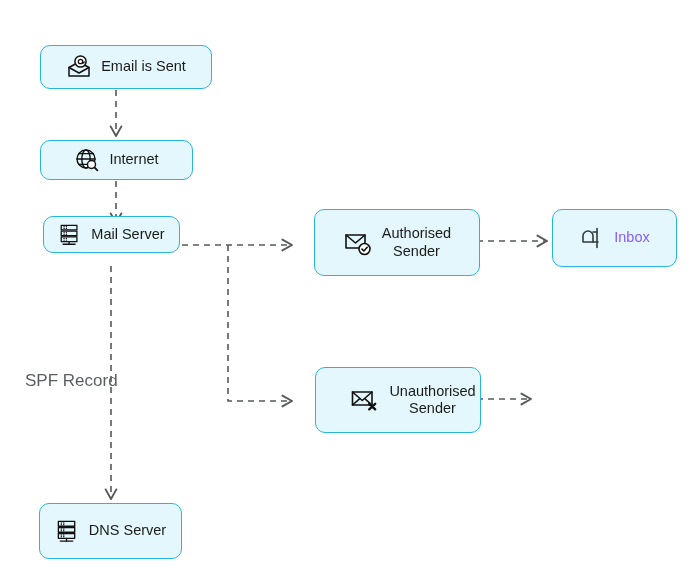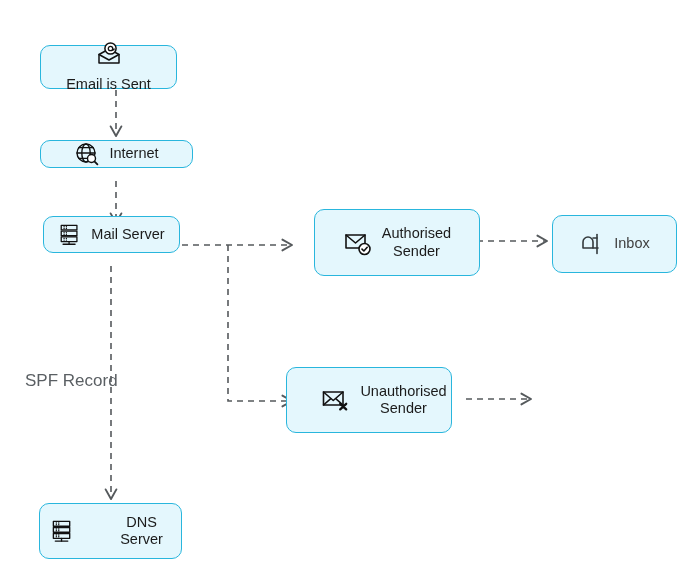--- a/index.html
+++ b/index.html
@@ -49,29 +49,29 @@
     flex: 0 0 auto;
     display: flex;
     align-items: center;
     justify-content: center;
   }
   .node .node-label {
     white-space: pre-line;
     text-align: center;
   }
   .node.two-line .node-label { text-align: center; }
-  .node.grayish { color: #404040; margin-top: 6px; }
+  .node.grayish { color: #8b5cf6; }
 
   
-  #node-email-is-sent { left: 40px;  top: 45px;  width: 137px; height: 44px; flex-direction: column; }
-  #node-internet      { left: 40px;  top: 140px; width: 153px; height: 28px; }
+  #node-email-is-sent { left: 40px;  top: 45px;  width: 172px; height: 44px; }
+  #node-internet      { left: 40px;  top: 140px; width: 153px; height: 40px; }
   #node-mail-server   { left: 43px;  top: 216px; width: 137px; height: 37px; }
-  #node-dns-server    { left: 39px;  top: 503px; width: 143px; height: 56px; gap: 37px; }
+  #node-dns-server    { left: 39px;  top: 503px; width: 143px; height: 56px; }
   #node-authorised    { left: 297px; top: 209px; width: 166px; height: 67px; margin-left: 17px; }
-  #node-unauthorised  { left: 286px; top: 367px; width: 166px; height: 66px; padding-left: 40px; }
+  #node-unauthorised  { left: 315px; top: 367px; width: 166px; height: 66px; padding-left: 40px; }
   #node-inbox         { left: 552px; top: 209px; width: 125px; height: 58px; }
   #node-spam          { left: 536px; top: 366px; width: 96px; height: 54px; }
 
   .edge-label {
     position: absolute;
     font-size: 17px;
     color: #5a5f63;
     white-space: nowrap;
   }
   #label-spf-record { left: 25px; top: 371px; }

